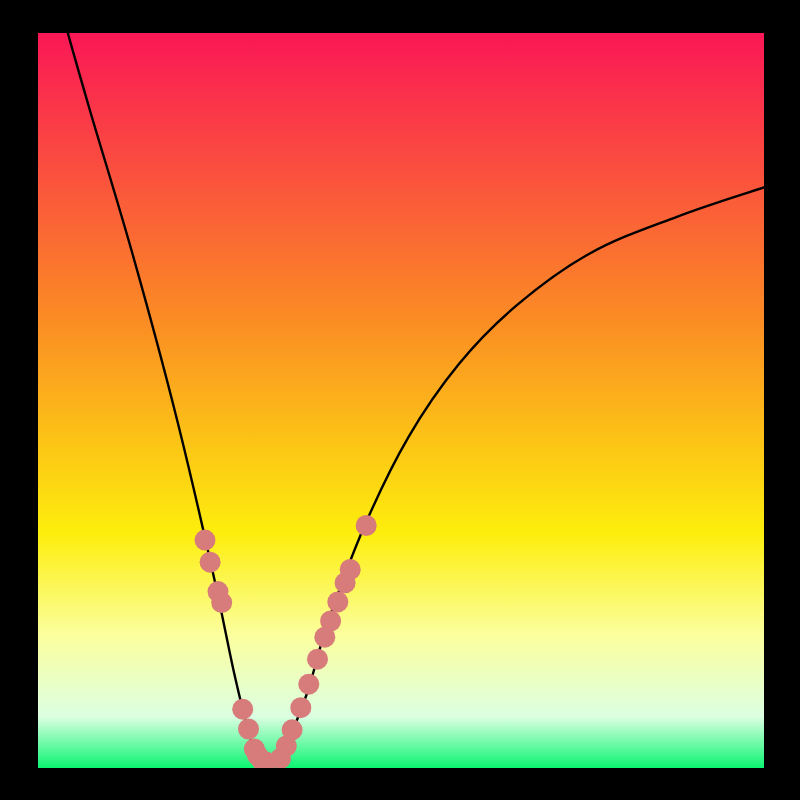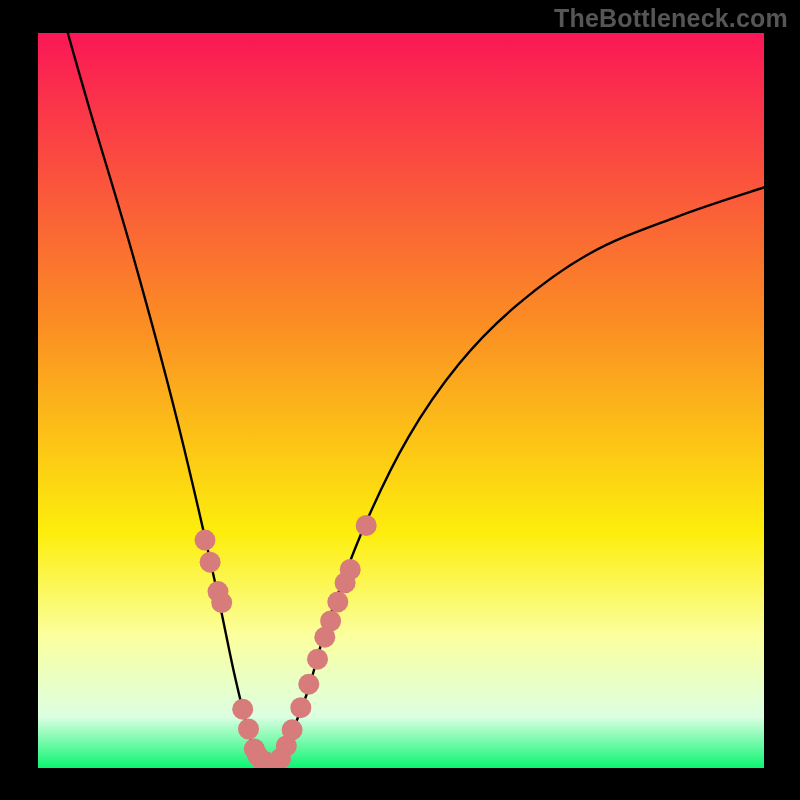--- a/index.html
+++ b/index.html
@@ -37,21 +37,20 @@
   }
   .bead {
     fill: #d77b7b;
     stroke: none;
   }
 </style>
 </head>
 <body>
 
 <div class="canvas">
-  <div class="attribution">TheBottleneck.com</div>
   <svg id="plot-svg" width="800" height="800">
       <defs>
         <linearGradient id="bg-grad" x1="0" y1="0" x2="0" y2="1">
           <stop offset="0%" stop-color="#fa1756"></stop>
           <stop offset="40%" stop-color="#fb8f23"></stop>
           <stop offset="68%" stop-color="#fdee0c"></stop>
           <stop offset="82%" stop-color="#fbff9e"></stop>
           <stop offset="93%" stop-color="#dcffe2"></stop>
           <stop offset="100%" stop-color="#0bf571"></stop>
         </linearGradient>

